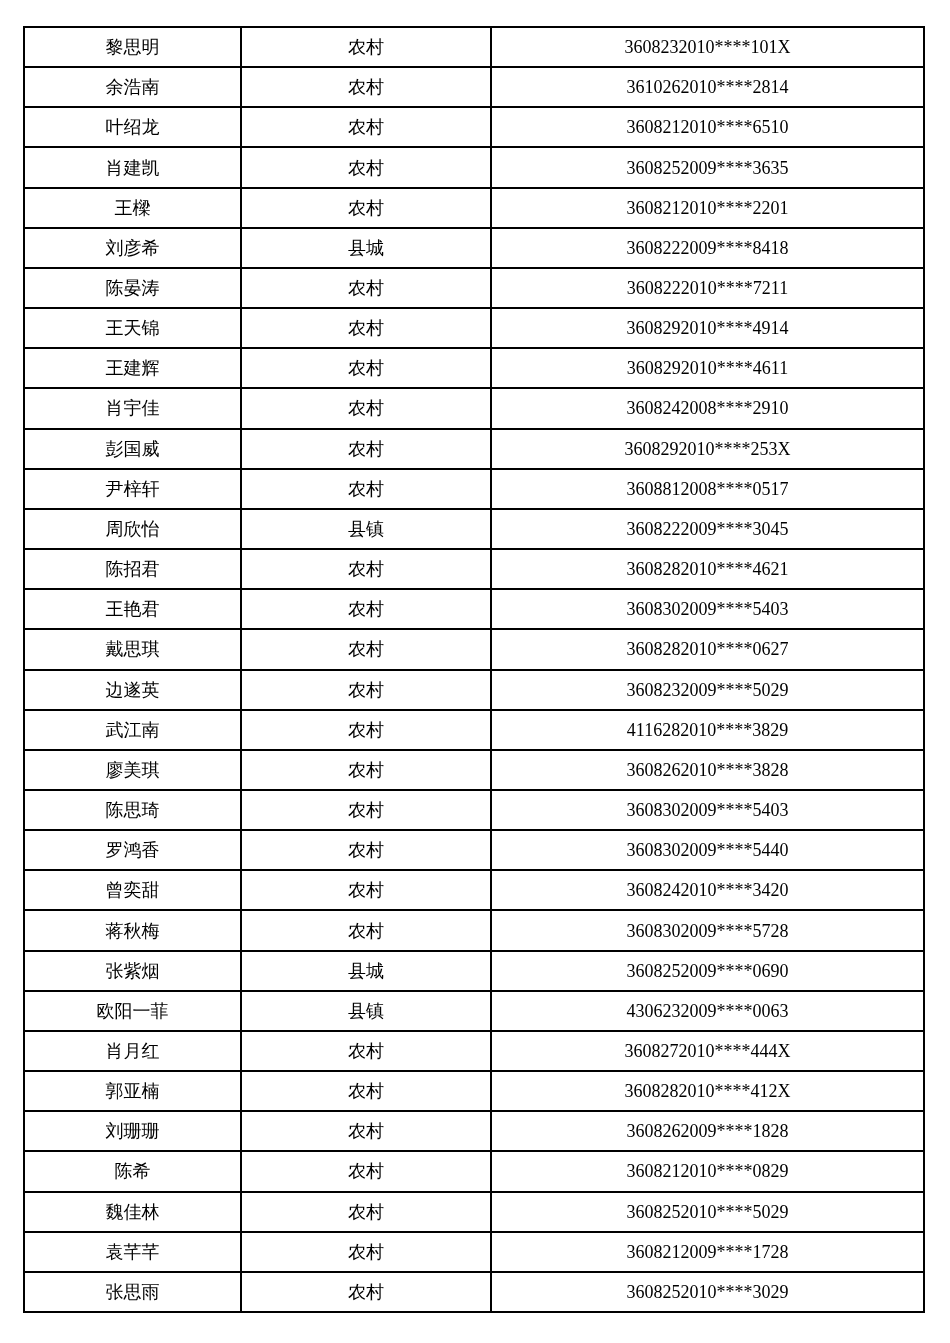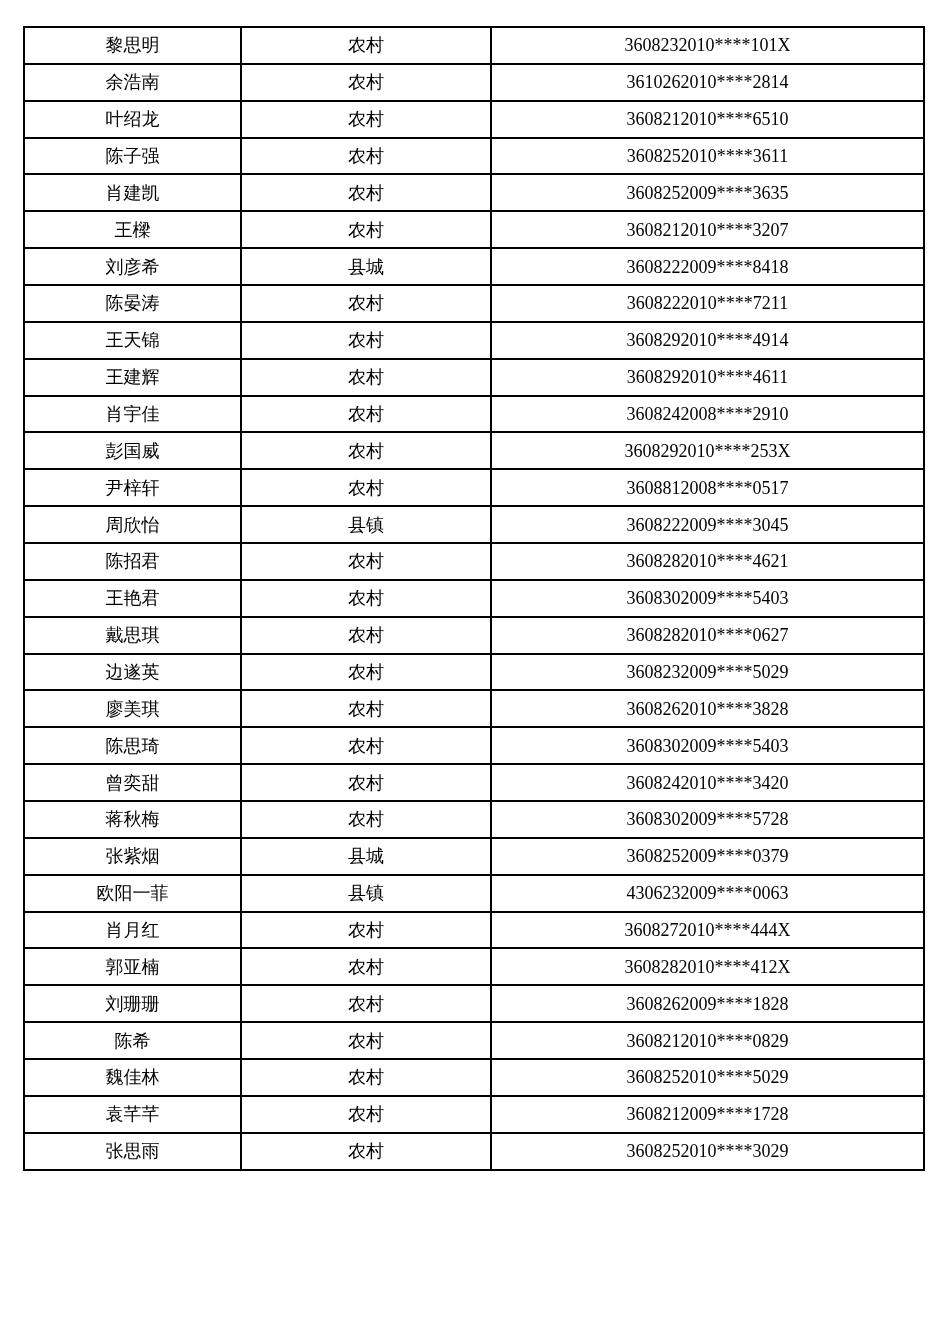--- a/index.html
+++ b/index.html
@@ -15,21 +15,21 @@
     width: 950px;
     height: 1343px;
     background: #ffffff;
     overflow: hidden;
   }
   table.roster {
     position: absolute;
     left: 23px;
     top: 26px;
     width: 900px;
-    height: 1145px;
+    height: 1287px;
     border-collapse: collapse;
     table-layout: fixed;
   }
   table.roster td {
     border: 2px solid #000000;
     text-align: center;
     vertical-align: middle;
     font-size: 18px;
     line-height: 1;
     color: #000000;
@@ -61,33 +61,28 @@
           <td>余浩南</td>
           <td>农村</td>
           <td>3610262010****2814</td>
         </tr>
         <tr>
           <td>叶绍龙</td>
           <td>农村</td>
           <td>3608212010****6510</td>
         </tr>
         <tr>
-          <td>陈子强</td>
-          <td>农村</td>
-          <td>3608252010****3611</td>
-        </tr>
-        <tr>
           <td>肖建凯</td>
           <td>农村</td>
           <td>3608252009****3635</td>
         </tr>
         <tr>
           <td>王樑</td>
           <td>农村</td>
-          <td>3608212010****3207</td>
+          <td>3608212010****2201</td>
         </tr>
         <tr>
           <td>刘彦希</td>
           <td>县城</td>
           <td>3608222009****8418</td>
         </tr>
         <tr>
           <td>陈晏涛</td>
           <td>农村</td>
           <td>3608222010****7211</td>
@@ -136,43 +131,53 @@
           <td>戴思琪</td>
           <td>农村</td>
           <td>3608282010****0627</td>
         </tr>
         <tr>
           <td>边遂英</td>
           <td>农村</td>
           <td>3608232009****5029</td>
         </tr>
         <tr>
+          <td>武江南</td>
+          <td>农村</td>
+          <td>4116282010****3829</td>
+        </tr>
+        <tr>
           <td>廖美琪</td>
           <td>农村</td>
           <td>3608262010****3828</td>
         </tr>
         <tr>
           <td>陈思琦</td>
           <td>农村</td>
           <td>3608302009****5403</td>
+        </tr>
+        <tr>
+          <td>罗鸿香</td>
+          <td>农村</td>
+          <td>3608302009****5440</td>
         </tr>
         <tr>
           <td>曾奕甜</td>
           <td>农村</td>
           <td>3608242010****3420</td>
         </tr>
         <tr>
           <td>蒋秋梅</td>
           <td>农村</td>
           <td>3608302009****5728</td>
         </tr>
         <tr>
           <td>张紫烟</td>
           <td>县城</td>
-          <td>3608252009****0379</td>
+          <td>3608252009****0690</td>
         </tr>
         <tr>
           <td>欧阳一菲</td>
           <td>县镇</td>
           <td>4306232009****0063</td>
         </tr>
         <tr>
           <td>肖月红</td>
           <td>农村</td>
           <td>3608272010****444X</td>

